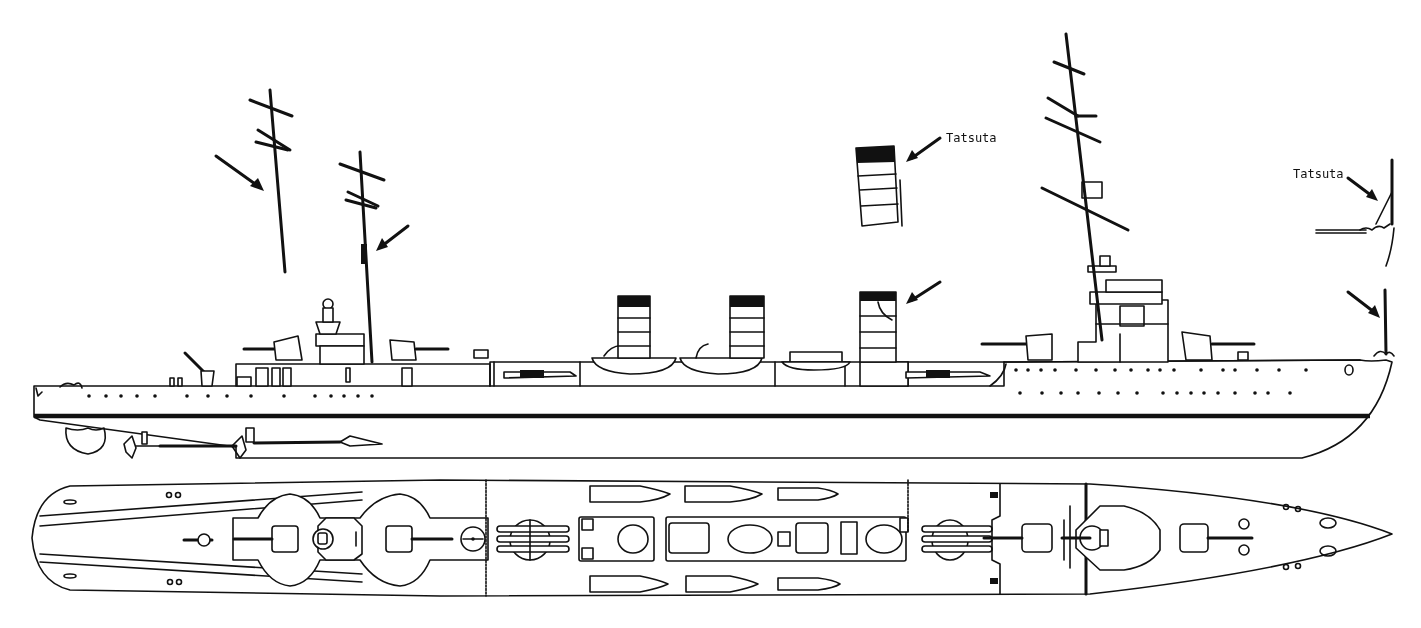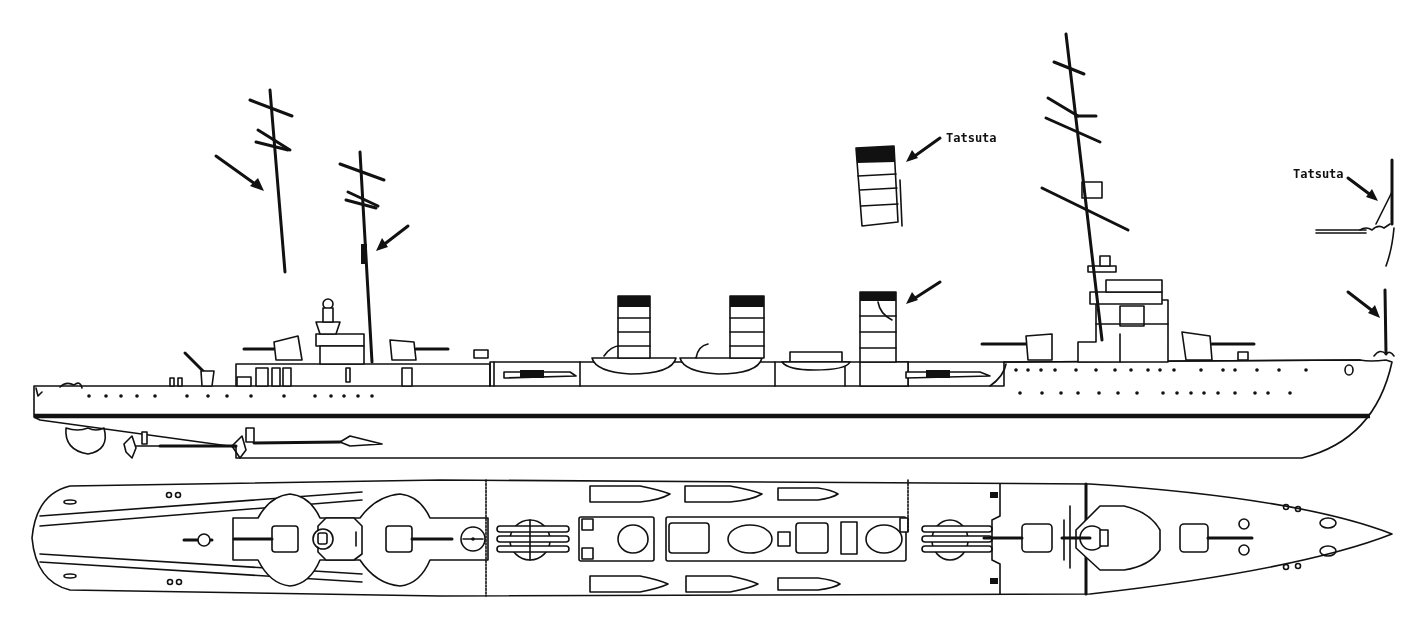--- a/index.html
+++ b/index.html
@@ -3,21 +3,21 @@
 <meta charset="utf-8">
 <style>
   html, body { margin: 0; padding: 0; background: #ffffff; }
   body { width: 1421px; height: 628px; overflow: hidden; position: relative; font-family: "DejaVu Sans Mono", monospace; }
   #canvas { position: absolute; left: 0; top: 0; width: 1421px; height: 628px; }
   .ln { stroke: #111; fill: none; stroke-width: 1.6; stroke-linecap: round; stroke-linejoin: round; }
   .thick { stroke: #111; fill: none; stroke-width: 3; stroke-linecap: round; }
   .heavy { stroke: #111; fill: none; stroke-width: 4.5; }
   .solid { fill: #111; stroke: none; }
   .wf { fill: #fff; stroke: #111; stroke-width: 1.6; stroke-linejoin: round; }
-  .label { position: absolute; font-family: "DejaVu Sans Mono", monospace; font-weight: bold; font-size: 12px; color: #111; white-space: nowrap; }
+  .label { position: absolute; font-family: "DejaVu Sans Mono", monospace; font-weight: normal; font-size: 12px; color: #111; white-space: nowrap; }
 </style>
 </head>
 <body>
 
 <svg id="canvas" viewBox="0 0 1421 628" xmlns="http://www.w3.org/2000/svg">
 
   <g>
 
     <g>
       <path class="ln" d="M34 387 L34 417 L40 420 L236 447 L236 458 L1302 458 Q1375 440 1392 362 L1386 360 Q1370 362 1360 360 L1004 362 L1004 386 L34 386 Z"></path>

